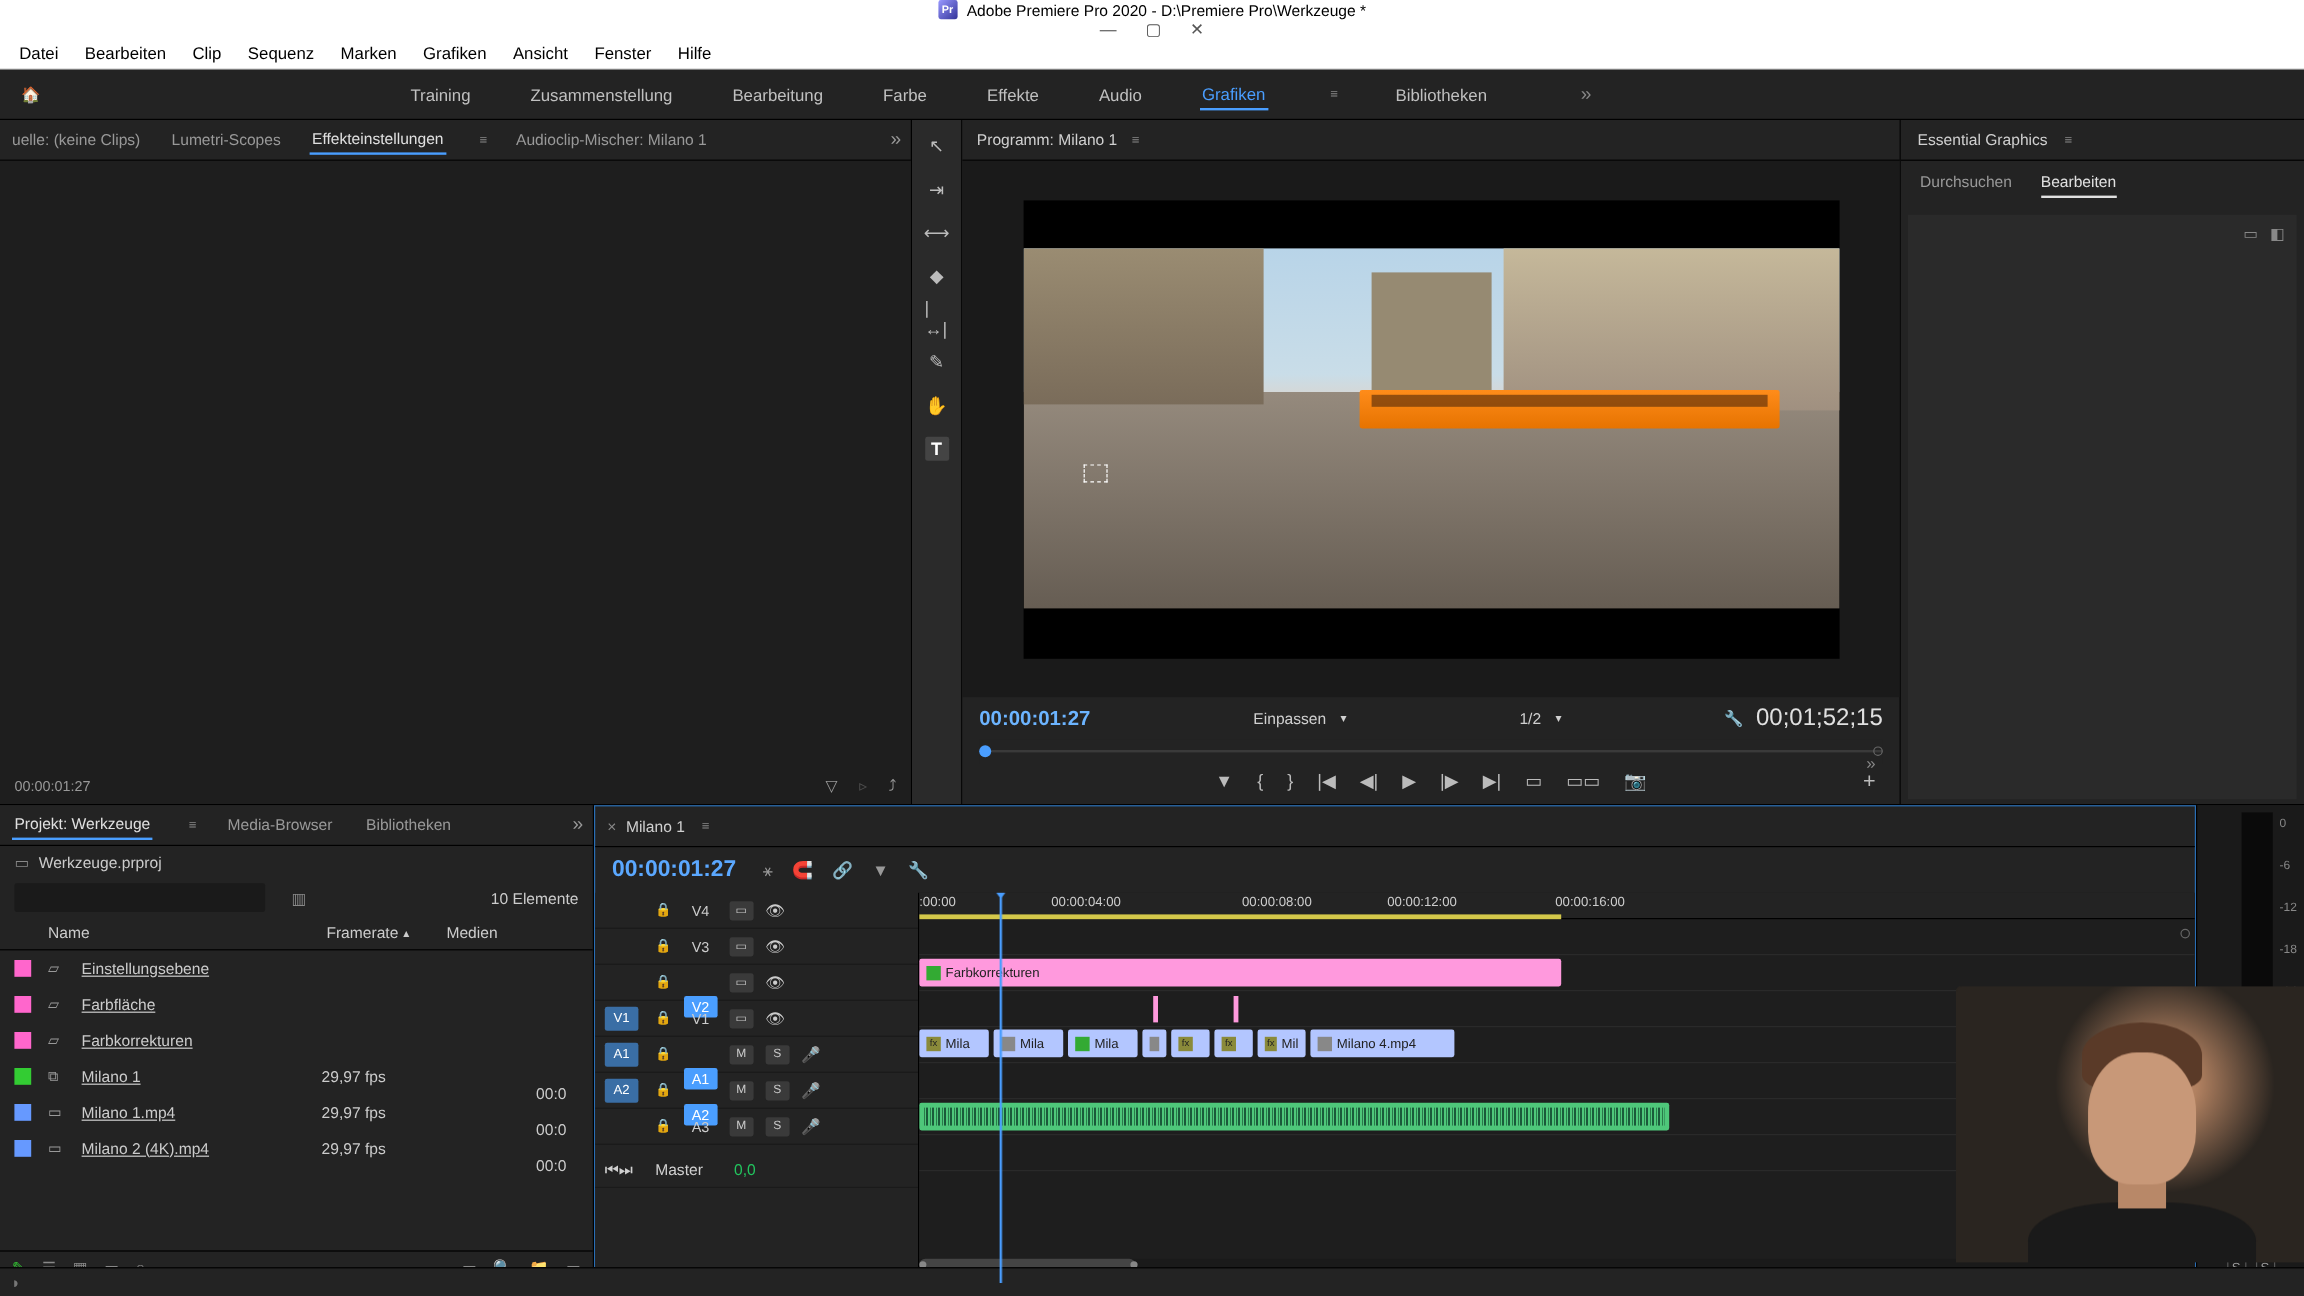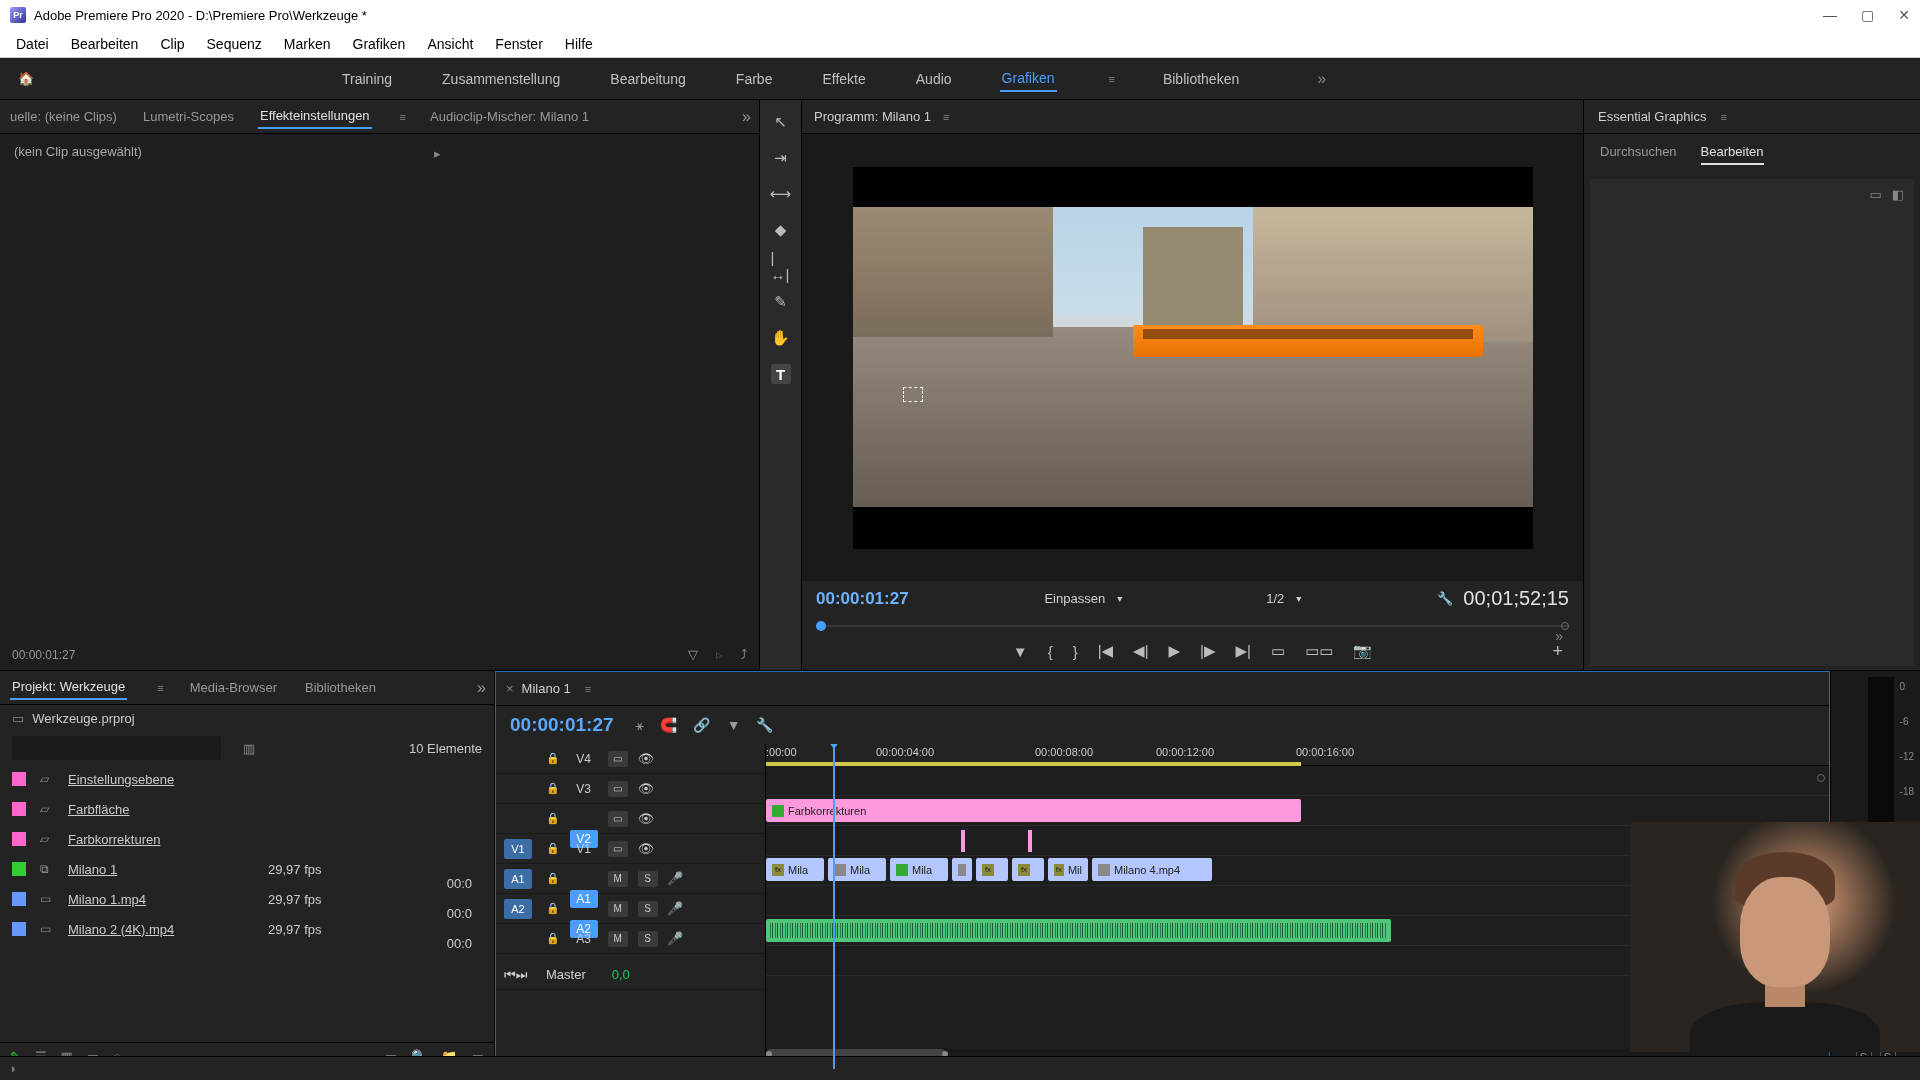--- a/index.html
+++ b/index.html
@@ -1,19 +1,19 @@
 <!DOCTYPE html>
 <html><head>
 <meta charset="utf-8">
 <style>
 * { margin: 0; padding: 0; box-sizing: border-box; font-family: 'Segoe UI', Arial, sans-serif; }
 body { background: #232323; color: #d0d0d0; overflow: hidden; width: 1920px; height: 1080px; font-size: 13px; }
 
 
-.titlebar { height: 30px; background: #fff; display: flex; align-items: center; justify-content: space-between; padding: 0 10px; color: #000; }
+.titlebar { height: 30px; background: #fff; display: flex; align-items: center; justify-content: space-between; padding: 0 10px; color: #000; flex-direction: column; }
 .titlebar-left { display: flex; align-items: center; gap: 8px; }
 .pr-icon { width: 16px; height: 16px; background: linear-gradient(135deg,#9999ff,#333399); border-radius: 2px; display:flex; align-items:center; justify-content:center; font-size:9px; color:#fff; font-weight:bold; }
 .win-controls { display: flex; gap: 24px; font-size: 14px; color:#555; }
 .win-controls span { cursor: pointer; }
 
 
 .menubar { height: 28px; background: #fff; display: flex; align-items: center; padding: 0 6px; gap: 2px; color: #000; border-bottom:1px solid #ccc;}
 .menubar .menu-item { padding: 4px 10px; font-size: 14px; cursor: pointer; }
 
 
@@ -224,24 +224,20 @@
   <div class="left-panel">
     <div class="left-tabs">
       <div class="panel-tab">uelle: (keine Clips)</div>
       <div class="panel-tab">Lumetri-Scopes</div>
       <div class="panel-tab active">Effekteinstellungen</div>
       <span class="hamburger">≡</span>
       <div class="panel-tab">Audioclip-Mischer: Milano 1</div>
       <span class="chevron-tab">»</span>
     </div>
     <div class="left-body">
-      <div class="clip-select">
-        <span>(kein Clip ausgewählt)</span>
-        <span class="dropdown-arrow">▸</span>
-      </div>
       <div class="timecode-small">00:00:01:27</div>
       <div class="left-footer">
         <span>▽</span>
         <span style="opacity:0.4">▹</span>
         <span>⤴</span>
       </div>
     </div>
   </div>
 
   <div class="tool-col">
@@ -346,20 +342,28 @@
     </div>
     <div class="proj-search-row">
       <div class="search-wrap">
         <span class="search-icn">🔍</span>
         <input class="proj-search" style="">
       </div>
       <span class="new-bin-icn">▥</span>
       <span class="elem-count">10 Elemente</span>
     </div>
     <div class="proj-list">
+      <div class="proj-header-row">
+        <div class="ph-name">Name</div>
+        <div class="ph-fr">
+            <span>Framerate</span> 
+            <span class="sort-arrow">▴</span>
+          </div>
+        <div class="ph-med">Medien</div>
+      </div>
       <div id="proj-rows">
           <div class="proj-row">
             <div class="color-chip chip-pink"></div>
     <span class="file-icn">▱</span>
     <div class="pr-name">Einstellungsebene</div>
     <div class="pr-fr"></div>
     <div class="pr-med"></div>
           </div>
           <div class="proj-row">
             <div class="color-chip chip-pink"></div>

